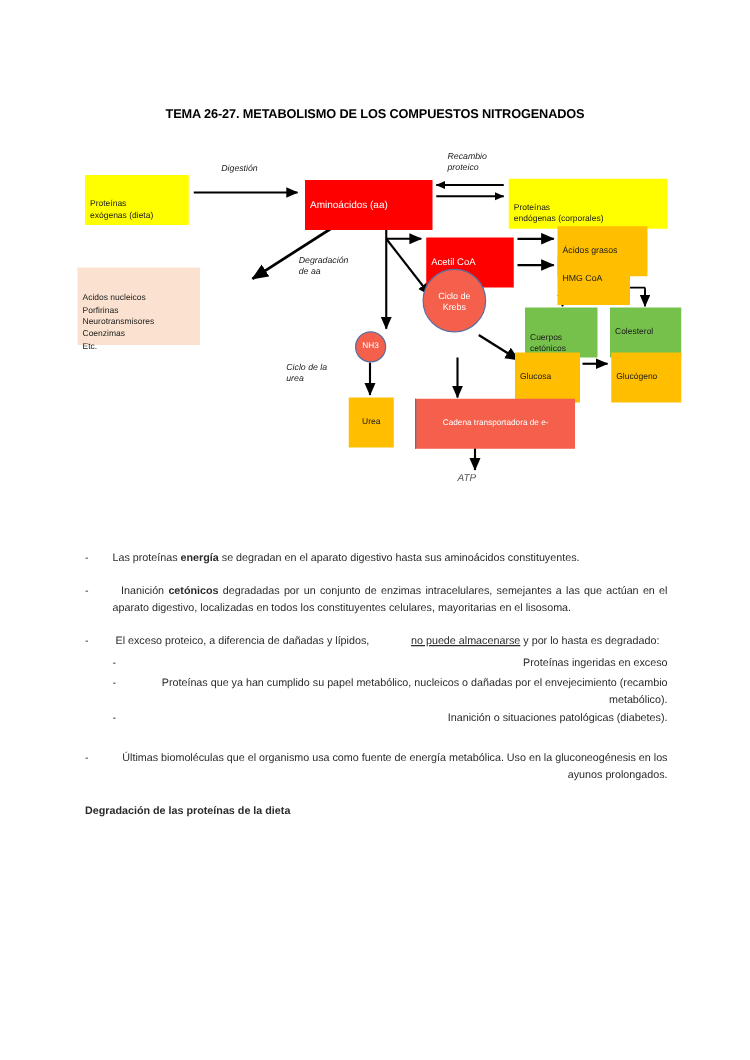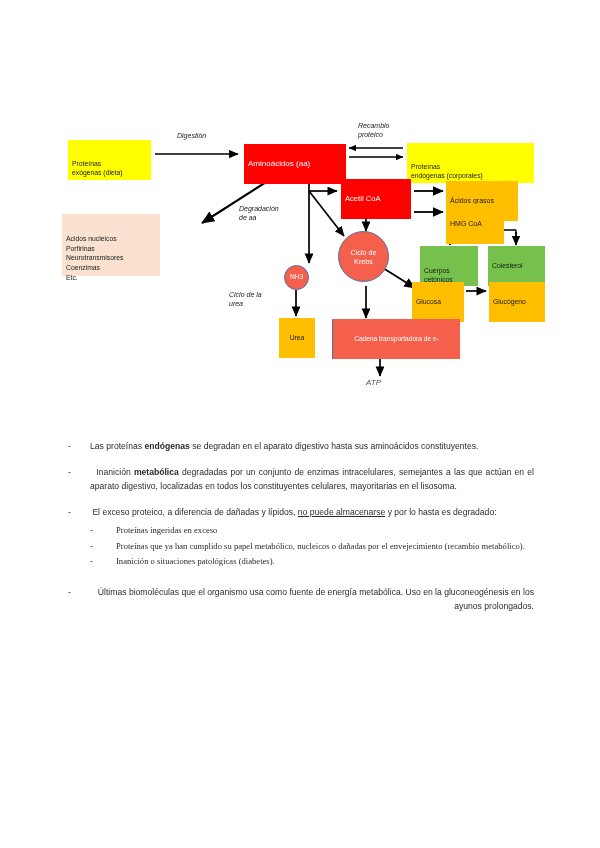--- a/index.html
+++ b/index.html
@@ -122,34 +122,35 @@
     margin-top: 5px;
   }
   .subbullet {
     display: flex;
     margin-bottom: 2px;
   }
   .subbullet .dash {
     width: 26px;
     flex: 0 0 26px;
   }
-  .subbullet .txt { flex: 1 1 auto; text-align: left; font-family: Liberation Serif, serif; }
+  .subbullet .txt { flex: 1 1 auto; text-align: right; }
   b { font-weight: bold; }
-  .u { text-decoration: underline; }
+  .u { text-decoration: underline; margin-left: 31px; }
   .foot-head {
     font-weight: bold;
     margin-top: 16px;
     display: block;
   }
 </style>
 </head>
 <body>
 
 <div class="page">
 
+  <div class="doc-title">TEMA 26-27. METABOLISMO DE LOS COMPUESTOS NITROGENADOS</div>
 
   <div class="diagram">
 
     <svg viewBox="0 0 600 290">
       <defs>
         <marker id="ah" markerWidth="7" markerHeight="7" refX="5.6" refY="2.6" orient="auto">
           <path d="M0,0 L6,2.6 L0,5.2 z" fill="#000"></path>
         </marker>
         <marker id="ahs" markerWidth="6" markerHeight="6" refX="4.8" refY="2.2" orient="auto">
           <path d="M0,0 L5,2.2 L0,4.4 z" fill="#000"></path>
@@ -199,36 +200,36 @@
 
     <div class="dbox yellow" style="left:407px; top:25px; width:127px; height:27px;">Proteínas
 endógenas (corporales)</div>
 
     <div class="dbox peach" style="left:62px; top:96px; width:98px; height:62px; line-height:1.42;">Acidos nucleicos
 Porfirinas
 Neurotransmisores
 Coenzimas
 Etc.</div>
 
-    <div class="dbox red" style="left:341px; top:61px; width:70px; height:34px; font-size:7.6px; display:flex; align-items:center;">Acetil CoA</div>
+    <div class="dbox red" style="left:341px; top:72px; width:70px; height:34px; font-size:7.6px; display:flex; align-items:center;">Acetil CoA</div>
 
     <div class="dbox orange" style="left:446px; top:63px; width:72px; height:16px; font-size:7px; display:flex; align-items:center;">Ácidos grasos</div>
 
     <div class="dbox orange" style="left:446px; top:86px; width:58px; height:16px; font-size:7px; display:flex; align-items:center;">HMG CoA</div>
 
     <div class="dbox green" style="left:420px; top:128px; width:58px; height:28px; line-height:1.35;">Cuerpos
 cetónicos</div>
 
     <div class="dbox green" style="left:488px; top:128px; width:57px; height:17px; display:flex; align-items:center;">Colesterol</div>
 
     <div class="dbox orange" style="left:412px; top:164px; width:52px; height:17px; display:flex; align-items:center;">Glucosa</div>
 
     <div class="dbox orange" style="left:489px; top:164px; width:56px; height:17px; display:flex; align-items:center;">Glucógeno</div>
 
-    <div class="circ" style="left:338px; top:113px; width:51px; height:51px;">Ciclo de
+    <div class="circ" style="left:338px; top:97px; width:51px; height:51px;">Ciclo de
 Krebs</div>
 
     <div class="circ" style="left:284px; top:147px; width:25px; height:25px; font-size:6.6px;">NH3</div>
 
     <div class="dbox orange" style="left:279px; top:200px; width:36px; height:16px; display:flex; align-items:center; justify-content:center;">Urea</div>
 
     <div class="dbox salmon" style="left:332px; top:201px; width:128px; height:17px; font-size:6.6px; display:flex; align-items:center; justify-content:center;">Cadena transportadora de e-</div>
 
     <div class="lbl" style="left:366px; top:260px; font-size:8px; color:#555;">ATP</div>
 
@@ -243,26 +244,26 @@
     <div class="lbl" style="left:229px; top:173px;">Ciclo de la
 urea</div>
 
   </div>
 
   <div class="body-wrap">
 
 
     <div class="bullet">
       <span class="dash">-</span>
-      <span class="txt"><span>Las proteínas </span><b>endógenas</b><span> se degradan en el aparato digestivo hasta sus aminoácidos constituyentes.</span></span>
+      <span class="txt"><span>Las proteínas </span><b>energía</b><span> se degradan en el aparato digestivo hasta sus aminoácidos constituyentes.</span></span>
     </div>
 
     <div class="bullet">
       <span class="dash">-</span>
-      <span class="txt">&nbsp;&nbsp;<span>Inanición </span><b>metabólica</b><span> degradadas por un conjunto de enzimas intracelulares, semejantes a las que actúan en el aparato digestivo, localizadas en todos los constituyentes celulares, mayoritarias en el lisosoma.</span></span>
+      <span class="txt">&nbsp;&nbsp;<span>Inanición </span><b>cetónicos</b><span> degradadas por un conjunto de enzimas intracelulares, semejantes a las que actúan en el aparato digestivo, localizadas en todos los constituyentes celulares, mayoritarias en el lisosoma.</span></span>
     </div>
 
     <div class="bullet">
       <span class="dash">-</span>
       <span class="txt">&nbsp;<span>El exceso proteico, a diferencia de dañadas y lípidos, </span><span class="u">no puede almacenarse</span><span> y por lo hasta es degradado:</span>
 
         <div class="sublist">
           <div class="subbullet">
             <span class="dash">-</span>
             <span class="txt">Proteínas ingeridas en exceso</span>
@@ -277,16 +278,17 @@
           </div>
         </div>
       </span>
     </div>
 
     <div class="bullet nojust" style="margin-top:16px;">
       <span class="dash">-</span>
       <span class="txt">Últimas biomoléculas que el organismo usa como fuente de energía metabólica. Uso en la gluconeogénesis en los ayunos prolongados.</span>
     </div>
 
+    <span class="foot-head">Degradación de las proteínas de la dieta</span>
 
   </div>
 
 </div>
 
 </body></html>

